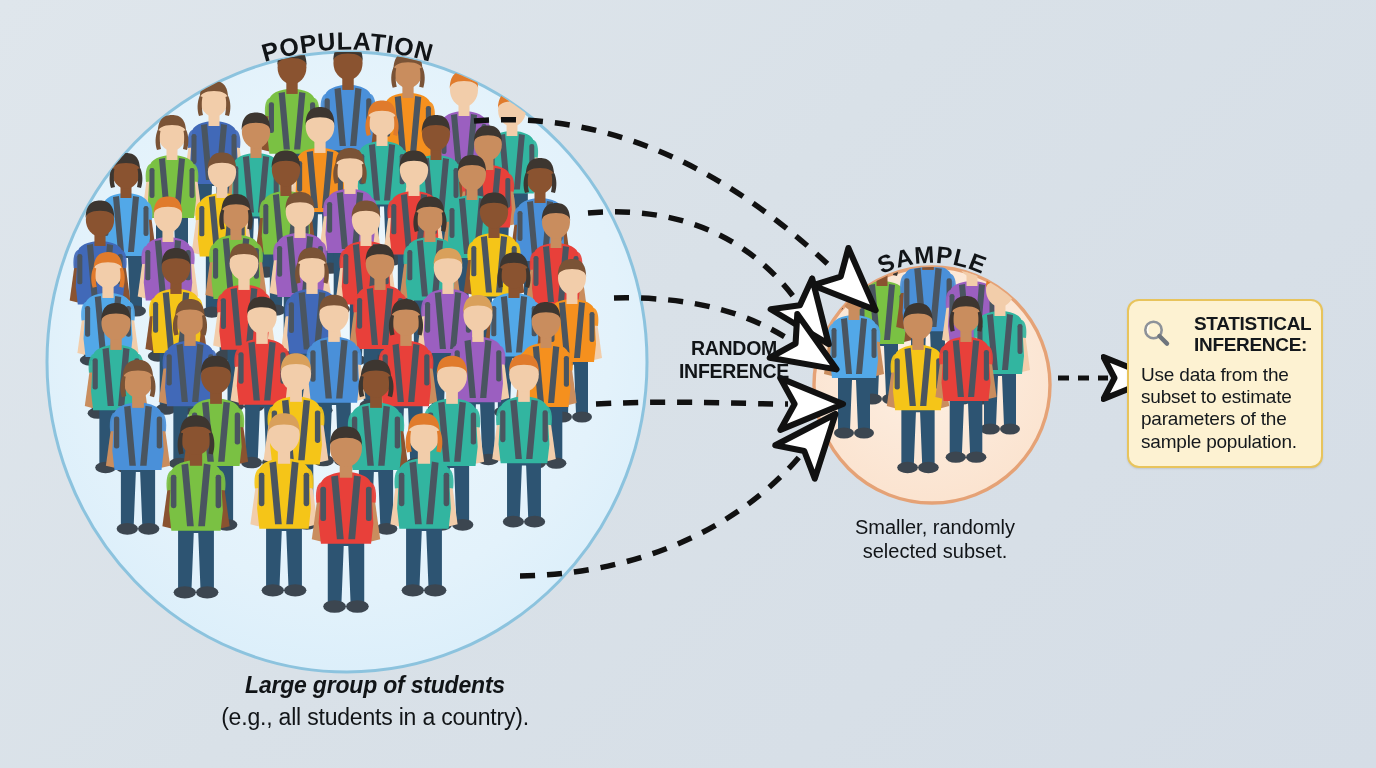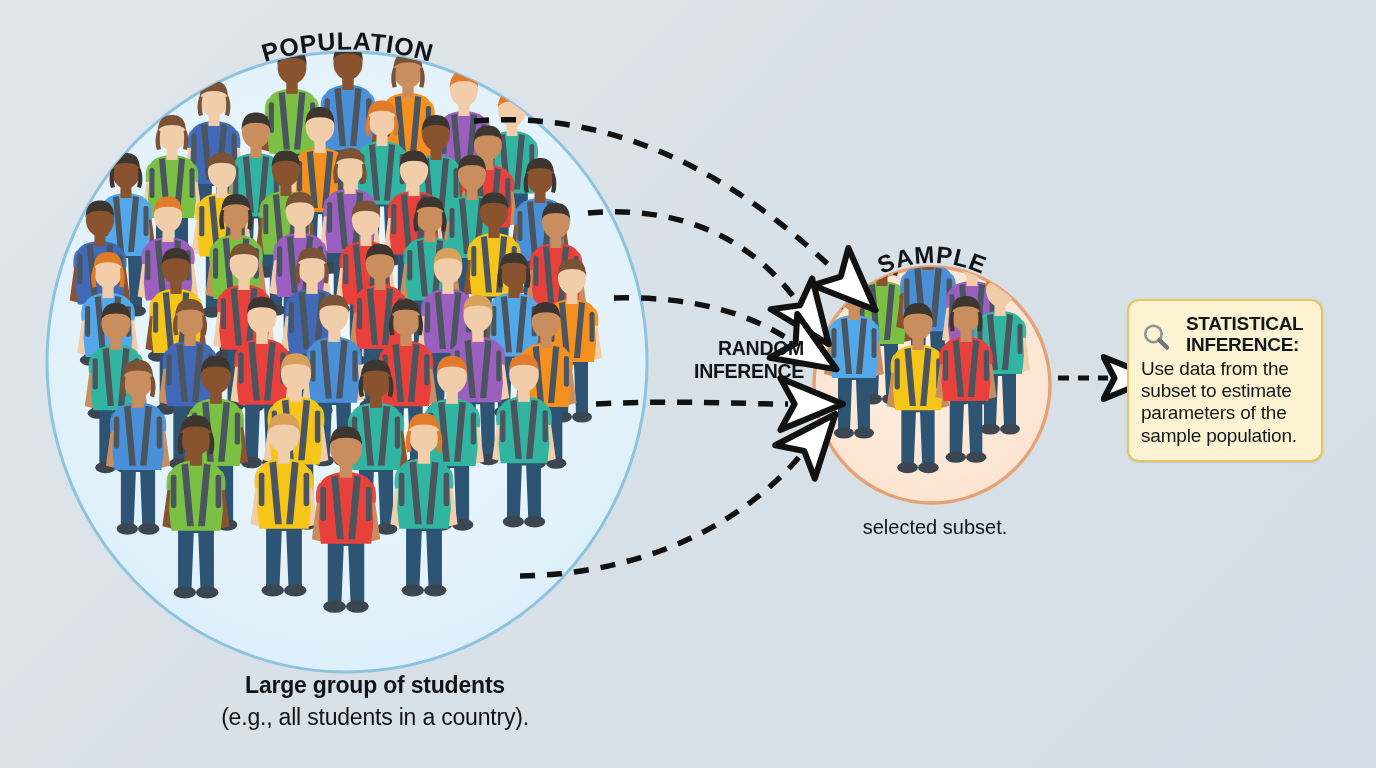--- a/index.html
+++ b/index.html
@@ -33,20 +33,21 @@
     left: 90px;
     top: 672px;
     width: 570px;
     text-align: center;
   }
   #population-caption .cap-bold {
     font-size: 23px;
     font-weight: bold;
     letter-spacing: -0.2px;
     display: block;
+    font-style: italic;
   }
   #population-caption .cap-reg {
     font-size: 23px;
     font-weight: normal;
     letter-spacing: -0.2px;
     display: block;
     margin-top: 5px;
   }
   #sample-caption {
     left: 800px;
@@ -54,21 +55,21 @@
     width: 270px;
     text-align: center;
     font-size: 20px;
     font-weight: normal;
   }
   #sample-caption span { display: block; }
   #random-selection-label {
     left: 664px;
     top: 337px;
     width: 140px;
-    text-align: right;
+    text-align: center;
     font-size: 19.5px;
     font-weight: bold;
     letter-spacing: -0.3px;
   }
   #random-selection-label span { display: block; }
 
   
   #inference-box {
     position: absolute;
     left: 1127px;
@@ -76,37 +77,37 @@
     width: 196px;
     box-sizing: border-box;
     padding: 12px 10px 13px 12px;
     background: #fdf2d2;
     border: 2px solid #e8c45c;
     border-radius: 12px;
     box-shadow: 0 1px 2px rgba(0,0,0,0.10);
   }
   #inference-head {
     display: flex;
-    align-items: flex-end;
-    gap: 15px;
+    align-items: center;
+    gap: 23px;
   }
   #magnifier-icon {
     flex: 0 0 auto;
     margin-top: 1px;
   }
   #inference-title {
     font-size: 19px;
     font-weight: bold;
     line-height: 1.12;
     color: #14181c;
     letter-spacing: -0.3px;
   }
   #inference-title span { display: block; }
   #inference-body {
-    margin-top: 2px;
+    margin-top: 8px;
     font-size: 19px;
     line-height: 1.18;
     color: #14181c;
     letter-spacing: -0.2px;
   }
   #inference-body span { display: block; }
 </style>
 </head>
 <body>
 
@@ -1215,20 +1216,21 @@
         <path d="M 1058,378 L 1108,378" marker-end="url(#headHollowSm)" stroke-width="5" stroke-dasharray="11 9"></path>
       </g>
   </svg>
 
   <div class="txt" id="random-selection-label">
     <span>RANDOM</span>
     <span>INFERENCE</span>
   </div>
 
   <div class="txt" id="sample-caption">
+    <span>Smaller, randomly</span>
     <span>selected subset.</span>
   </div>
 
   <div class="txt" id="population-caption">
     <span class="cap-bold">Large group of students</span>
     <span class="cap-reg">(e.g., all students in a country).</span>
   </div>
 
   <div id="inference-box">
     <div id="inference-head">

